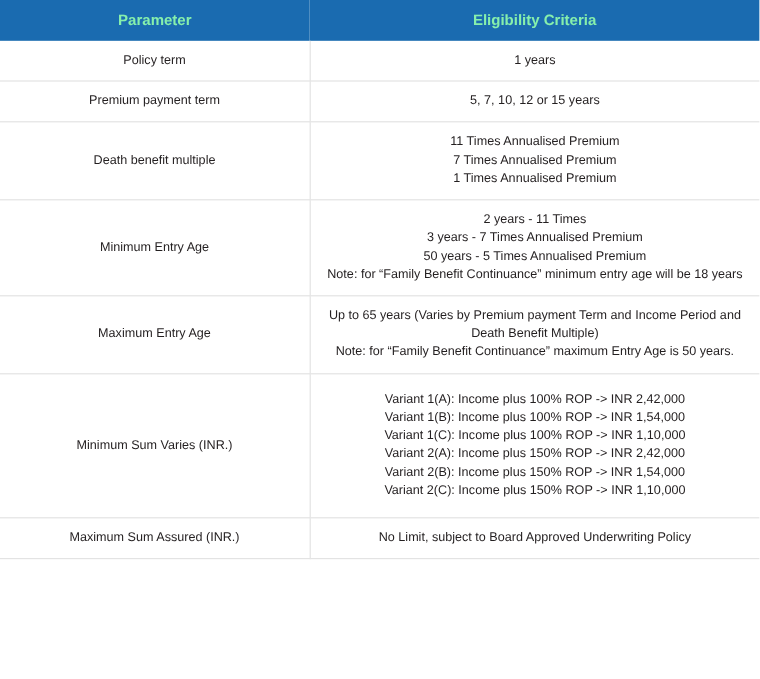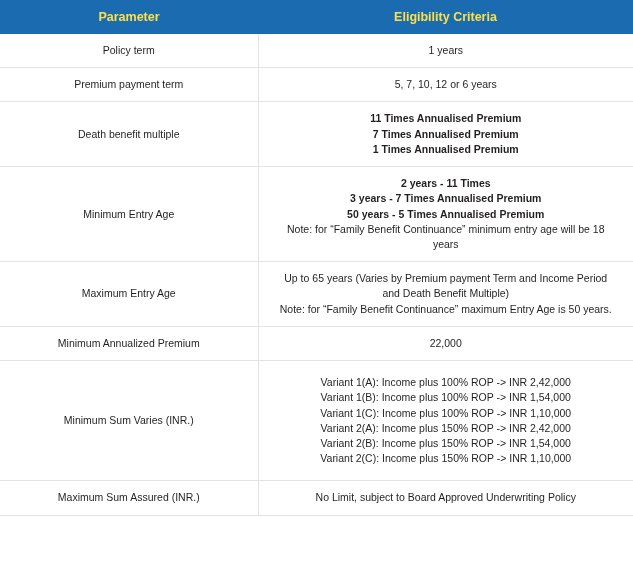--- a/index.html
+++ b/index.html
@@ -17,43 +17,43 @@
   table.eligibility {
     width: 633px;
     border-collapse: collapse;
     table-layout: fixed;
   }
   table.eligibility col.c1 { width: 258px; }
   table.eligibility col.c2 { width: 375px; }
 
   thead th {
     background: #1a6bb0;
-    color: #fde047;
+    color: #86efac;
     font-size: 12.5px;
     font-weight: bold;
     padding: 10px 6px;
     text-align: center;
     border: none;
   }
   tbody td {
     border-bottom: 1px solid #e3e3e3;
     font-size: 10.5px;
     line-height: 1.45;
-    padding: 9px 20px;
+    padding: 9px 10px;
     vertical-align: middle;
     text-align: center;
   }
   tbody td.param {
     border-right: 1px solid #e3e3e3;
   }
   tbody tr td.param {
     text-align: center;
   }
   .bold-line {
-    font-weight: bold;
+    font-weight: normal;
   }
   .line { display: block; }
   .note { display: block; }
   .tall { padding-top: 14px; padding-bottom: 14px; }
 </style>
 </head>
 <body>
 
 <table class="eligibility">
   <colgroup>
@@ -69,21 +69,21 @@
   <tbody id="tbody">
       <tr>
         <td class="param">Policy term</td>
         <td>
           <span class="line">1 years</span>
         </td>
       </tr>
       <tr>
         <td class="param">Premium payment term</td>
         <td>
-          <span class="line">5, 7, 10, 12 or 6 years</span>
+          <span class="line">5, 7, 10, 12 or 15 years</span>
         </td>
       </tr>
       <tr>
         <td class="param">Death benefit multiple</td>
         <td>
           <span class="line bold-line">11 Times Annualised Premium</span>
           <span class="line bold-line">7 Times Annualised Premium</span>
           <span class="line bold-line">1 Times Annualised Premium</span>
         </td>
       </tr>
@@ -97,26 +97,20 @@
         </td>
       </tr>
       <tr>
         <td class="param">Maximum Entry Age</td>
         <td>
           <span class="line">Up to 65 years (Varies by Premium payment Term and Income Period and Death Benefit Multiple)</span>
           <span class="note">Note: for “Family Benefit Continuance” maximum Entry Age is 50 years.</span>
         </td>
       </tr>
       <tr>
-        <td class="param">Minimum Annualized Premium</td>
-        <td>
-          <span class="line">22,000</span>
-        </td>
-      </tr>
-      <tr>
         <td class="param">Minimum Sum Varies (INR.)</td>
         <td class="tall">
           <span class="line">Variant 1(A): Income plus 100% ROP -&gt; INR 2,42,000</span>
           <span class="line">Variant 1(B): Income plus 100% ROP -&gt; INR 1,54,000</span>
           <span class="line">Variant 1(C): Income plus 100% ROP -&gt; INR 1,10,000</span>
           <span class="line">Variant 2(A): Income plus 150% ROP -&gt; INR 2,42,000</span>
           <span class="line">Variant 2(B): Income plus 150% ROP -&gt; INR 1,54,000</span>
           <span class="line">Variant 2(C): Income plus 150% ROP -&gt; INR 1,10,000</span>
         </td>
       </tr>

